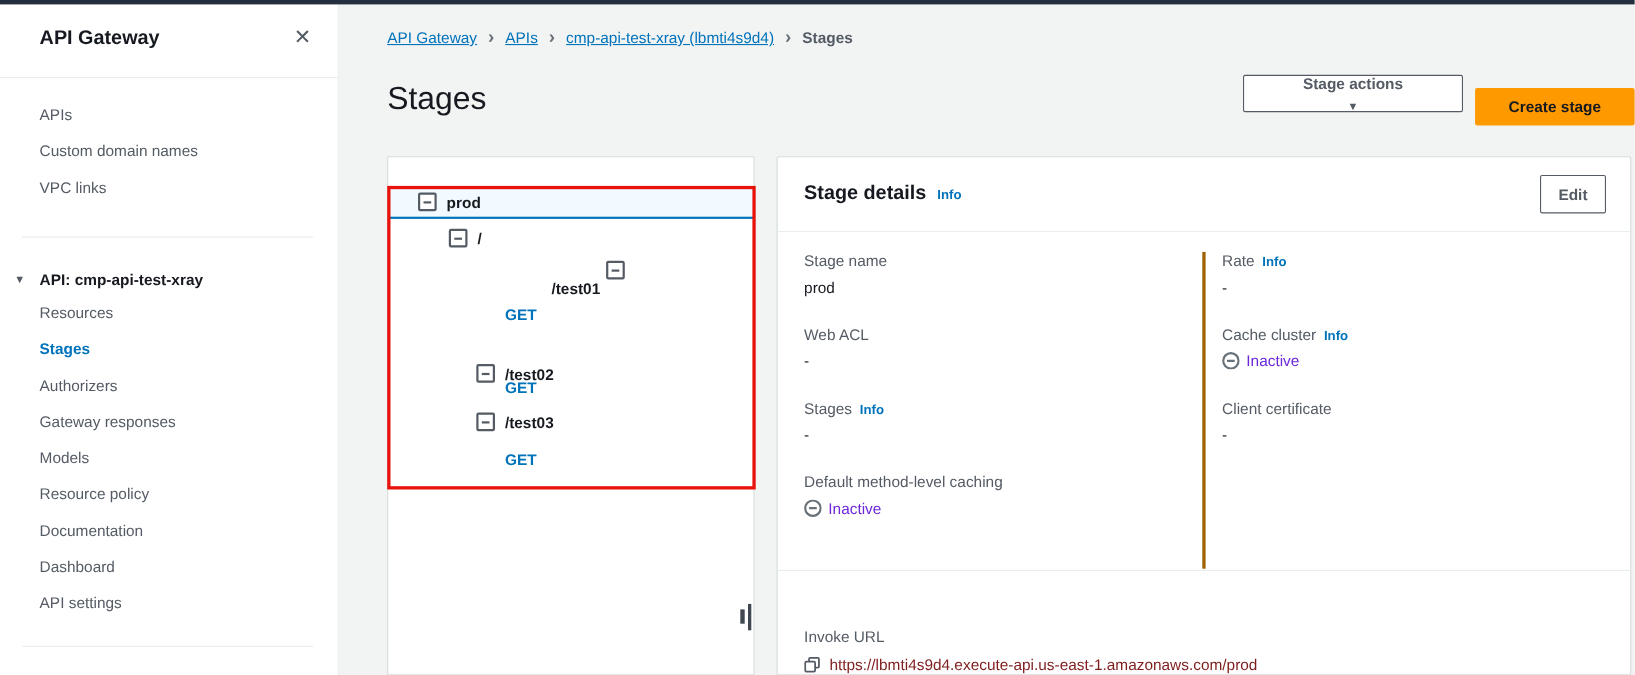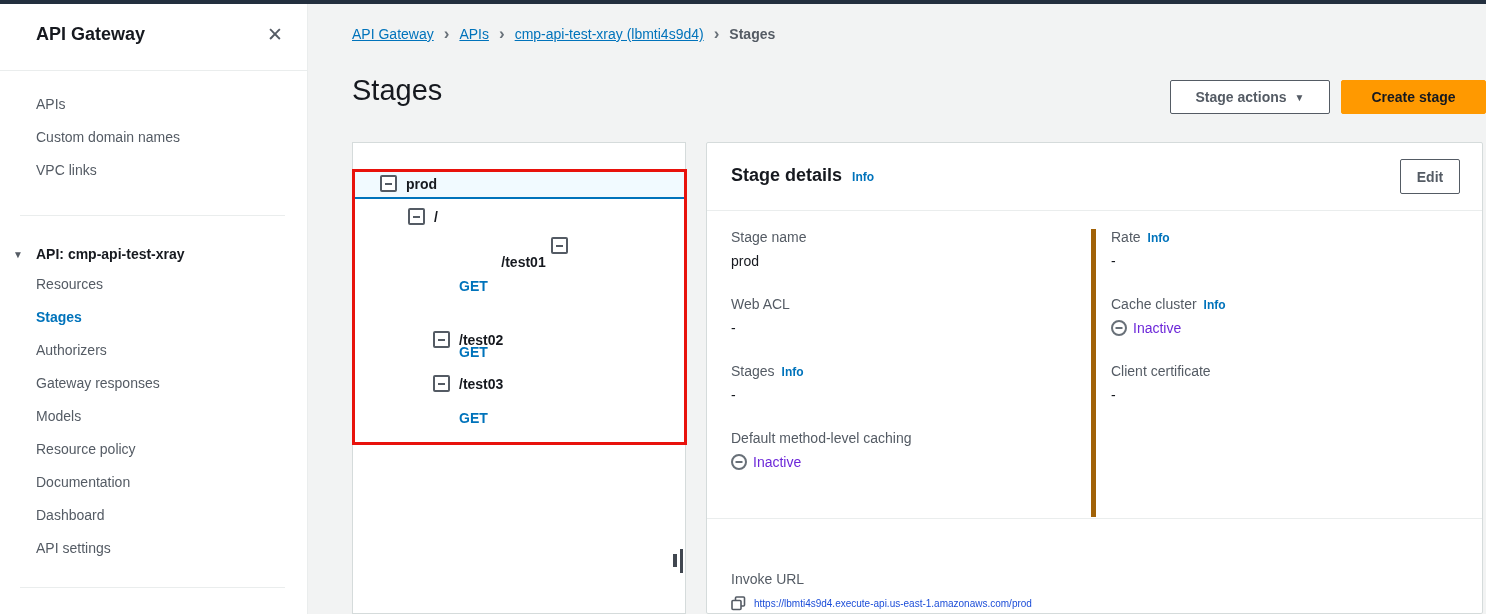--- a/index.html
+++ b/index.html
@@ -33,21 +33,21 @@
   .breadcrumb { position:absolute; left:352px; top:26px; display:flex; align-items:center;
     gap:10px; font-size:14px; z-index:5; }
   .crumb-link { color:#0073bb; text-decoration:underline; cursor:pointer; }
   .crumb-sep { color:#687078; font-size:17px; font-weight:bold; line-height:14px; }
   .crumb-current { color:#545b64; font-weight:bold; }
   .page-title { position:absolute; left:352px; top:74px; font-size:29px; font-weight:400; color:#16191f; }
   .btn { display:inline-flex; align-items:center; justify-content:center; gap:8px;
     font-size:14px; font-weight:bold; border-radius:2px; cursor:pointer; }
   .btn-normal { background:#fff; border:1px solid #545b64; color:#545b64; }
   .btn-primary { background:#ff9900; border:1px solid #ff9900; color:#16191f; }
-  .stage-actions-btn { position:absolute; right:156px; top:80px; width:160px; height:34px; }
+  .stage-actions-btn { position:absolute; right:156px; top:68px; width:200px; height:34px;flex-direction:column; }
   .create-stage-btn { position:absolute; right:0; top:80px; width:145px; height:34px; }
   .caret-down { font-size:10px; color:#545b64; }
 
   
   .tree-panel { position:absolute; left:352px; top:142px; width:334px; height:472px;
     background:#fff; border:1px solid #d5dbdb; }
   .annotation-rect { position:absolute; left:-1px; top:26px; width:335px; height:276px;
     border:3px solid #e8120c; z-index:6; pointer-events:none; }
   .tree-row { position:absolute; left:0; width:100%; height:29px; display:flex;
     align-items:center; cursor:pointer; }
@@ -64,33 +64,33 @@
 
   
   .card { position:absolute; left:706px; top:142px; width:777px; height:472px;
     background:#fff; border:1px solid #d5dbdb; border-radius:2px; }
   .card-header { position:relative; height:68px; border-bottom:1px solid #eaeded; }
   .card-title-wrap { position:absolute; left:24px; top:22px; display:flex; align-items:baseline; gap:10px; }
   .card-title { font-size:18px; font-weight:bold; color:#16191f; }
   .info-link { font-size:12px; font-weight:bold; color:#0073bb; cursor:pointer; }
   .edit-btn { position:absolute; right:22px; top:16px; width:60px; height:35px; }
   .card-body { position:relative; display:flex; padding:18px 0 0 0; height:306px; }
-  .col-left { width:389px; padding-left:24px; border-right:5px solid #a16207; }
+  .col-left { width:389px; padding-left:24px; border-right:3px solid #a16207; }
   .col-right { padding-left:15px; }
   .field { margin-bottom:27px; }
   .field-label { font-size:14px; color:#545b64; margin-bottom:8px; display:flex; align-items:baseline; gap:7px; }
   .field-value { font-size:14px; color:#16191f; display:flex; align-items:center; gap:6px; }
   .value-muted { color:#6d28d9; }
   .inactive-icon { width:16px; height:16px; flex:0 0 16px; }
   .card-divider { position:absolute; left:0; top:375px; width:100%; height:0; border-top:1px solid #eaeded; }
   .invoke-section { position:absolute; left:24px; top:395px; }
   .invoke-label { font-size:14px; color:#545b64; margin-bottom:9px;margin-top:33px; }
   .invoke-row { display:flex; align-items:center; gap:8px; }
   .copy-icon { width:15px; height:15px; cursor:pointer; flex:0 0 15px; }
-  .invoke-url { font-size:10px; color:#1d4ed8; }
+  .invoke-url { font-size:14px; color:#7f1d1d; }
 </style>
 </head>
 <body>
 
 <div class="topbar"></div>
 
 <div class="sidebar">
   <div class="sidebar-header">
     <span class="sidebar-title">API Gateway</span>
     <span class="close-btn">✕</span>

